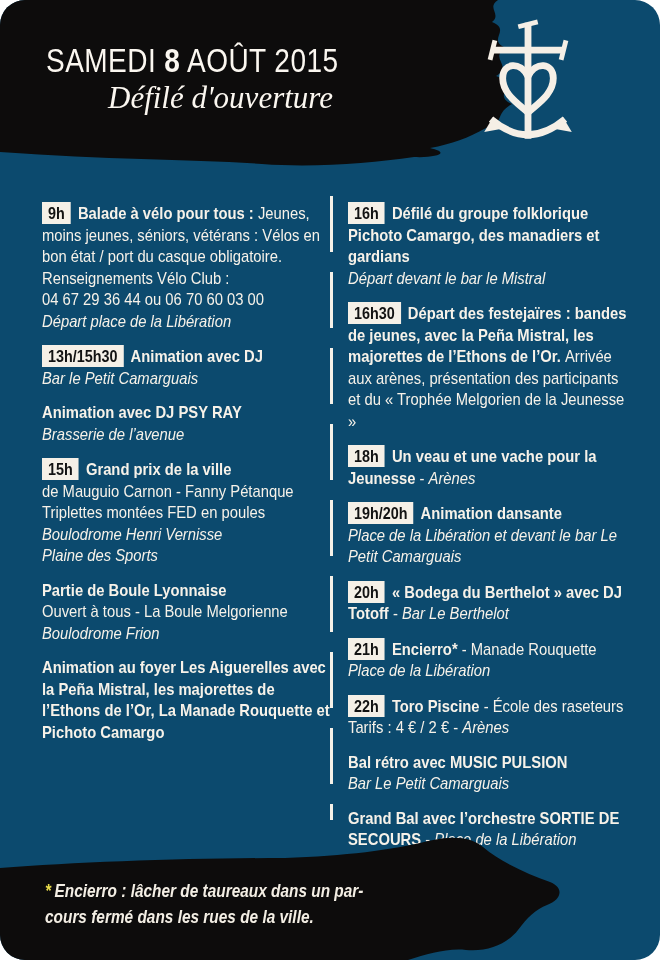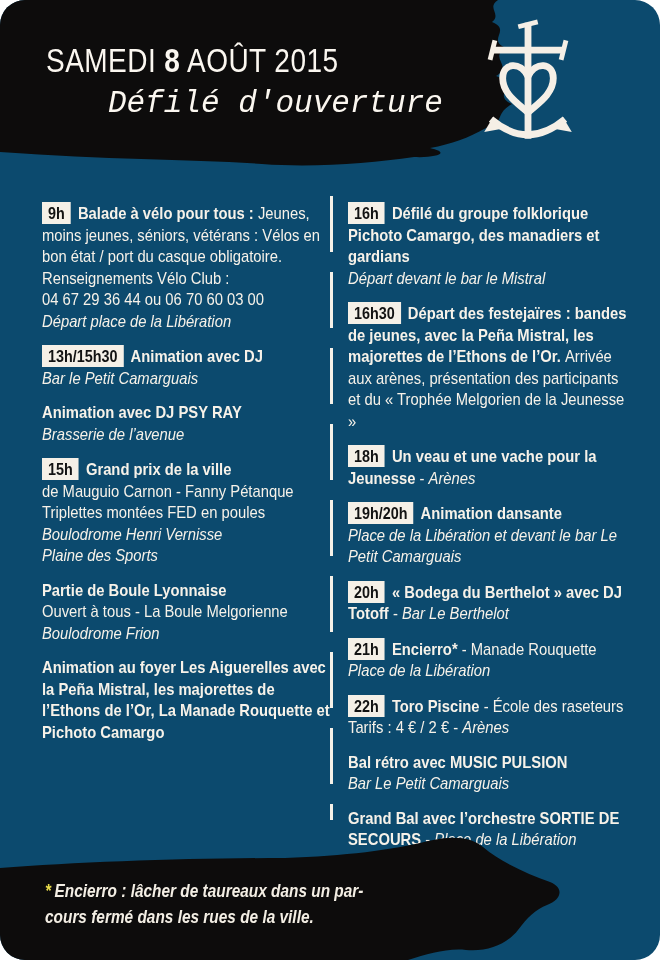--- a/index.html
+++ b/index.html
@@ -17,22 +17,22 @@
   .brush-bottom{top:828px;}
   .header-title{
     position:absolute;left:46px;top:42px;
     font-size:33px;letter-spacing:.5px;color:#fbf7f0;
     transform:scaleX(.85);transform-origin:left top;
     white-space:nowrap;font-weight:400;
   }
   .header-title .day{font-weight:800;}
   .header-sub{
     position:absolute;left:108px;top:80px;
-    font-family:Liberation Mono, monospace;font-style:italic;
-    font-size:31px;color:#fbf7f0;white-space:nowrap;margin-top:6px;
+    font-family:Liberation Serif, serif;font-style:italic;
+    font-size:31px;color:#fbf7f0;white-space:nowrap;
   }
   .cross{position:absolute;left:478px;top:18px;}
   .divider{
     position:absolute;left:330px;top:196px;width:3px;height:624px;
     background:repeating-linear-gradient(180deg,#f6f1e8 0 56px,transparent 56px 76px);
   }
   .col{
     position:absolute;top:202px;
     font-size:17px;line-height:21.5px;
     transform:scaleX(.87);transform-origin:left top;

